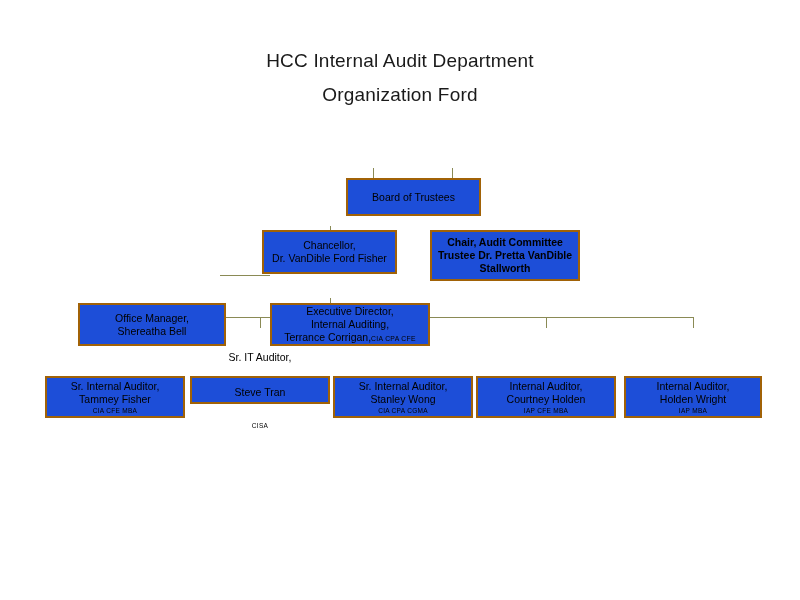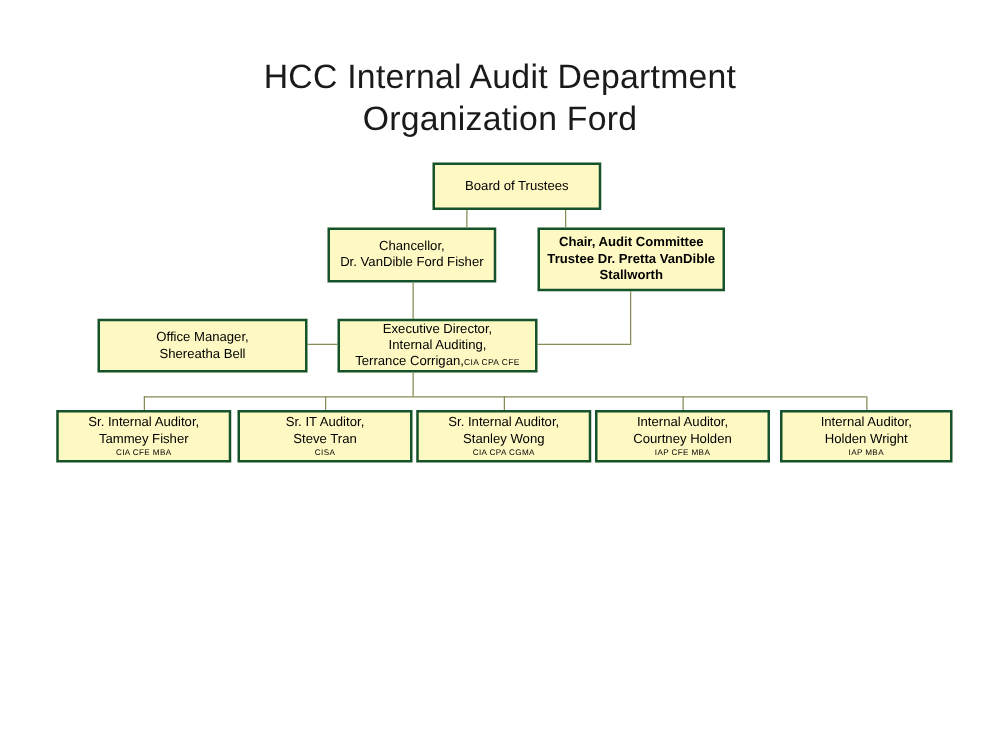--- a/index.html
+++ b/index.html
@@ -21,39 +21,40 @@
     height: 600px;
   }
 
   
   .chart-title {
     position: absolute;
     left: 0;
     top: 44px;
     width: 800px;
     text-align: center;
-    font-size: 27px;
+    font-size: 19px;
     line-height: 34px;
     letter-spacing: 0.2px;
     color: #1a1a1a;
   }
   .chart-title .tline { display: block; }
 
   
   .node {
     position: absolute;
     box-sizing: border-box;
-    background: #fef9c3;
-    border: 2px solid #14532d;
+    background: #1d4ed8;
+    border: 2px solid #a16207;
     display: flex;
     flex-direction: column;
     align-items: center;
     justify-content: center;
     text-align: center;
     z-index: 3;
+    margin-top: 48px;
   }
   .node .ln {
     display: block;
     font-size: 10.5px;
     line-height: 13px;
     white-space: nowrap;
     color: #000;
   }
   .node .cred {
     display: block;
@@ -114,38 +115,38 @@
     <span class="ln">Chancellor,</span>
     <span class="ln">Dr. VanDible Ford Fisher</span>
   </div>
 
   <div class="node" style="left:430px; top:182px; width:150px; height:51px;font-weight:bold;">
     <span class="ln">Chair, Audit Committee</span>
     <span class="ln">Trustee Dr. Pretta VanDible</span>
     <span class="ln">Stallworth</span>
   </div>
 
-  <div class="node" style="left:78px; top:255px; width:168px; height:43px;">
+  <div class="node" style="left:78px; top:255px; width:148px; height:43px;">
     <span class="ln">Office Manager,</span>
     <span class="ln">Shereatha Bell</span>
   </div>
 
   <div class="node" style="left:270px; top:255px; width:160px; height:43px;">
     <span class="ln">Executive Director,</span>
     <span class="ln">Internal Auditing,</span>
     <span class="ln"><span>Terrance Corrigan,</span><span class="cred-inline">CIA CPA CFE</span></span>
   </div>
 
   <div class="node" style="left:45px; top:328px; width:140px; height:42px;">
     <span class="ln">Sr. Internal Auditor,</span>
     <span class="ln">Tammey Fisher</span>
     <span class="cred">CIA CFE MBA</span>
   </div>
 
-  <div class="node" style="left:190px; top:328px; width:140px; height:42px;">
+  <div class="node" style="left:190px; top:328px; width:140px; height:28px;gap:22px;">
     <span class="ln">Sr. IT Auditor,</span>
     <span class="ln">Steve Tran</span>
     <span class="cred">CISA</span>
   </div>
 
   <div class="node" style="left:333px; top:328px; width:140px; height:42px;">
     <span class="ln">Sr. Internal Auditor,</span>
     <span class="ln">Stanley Wong</span>
     <span class="cred">CIA CPA CGMA</span>
   </div>

